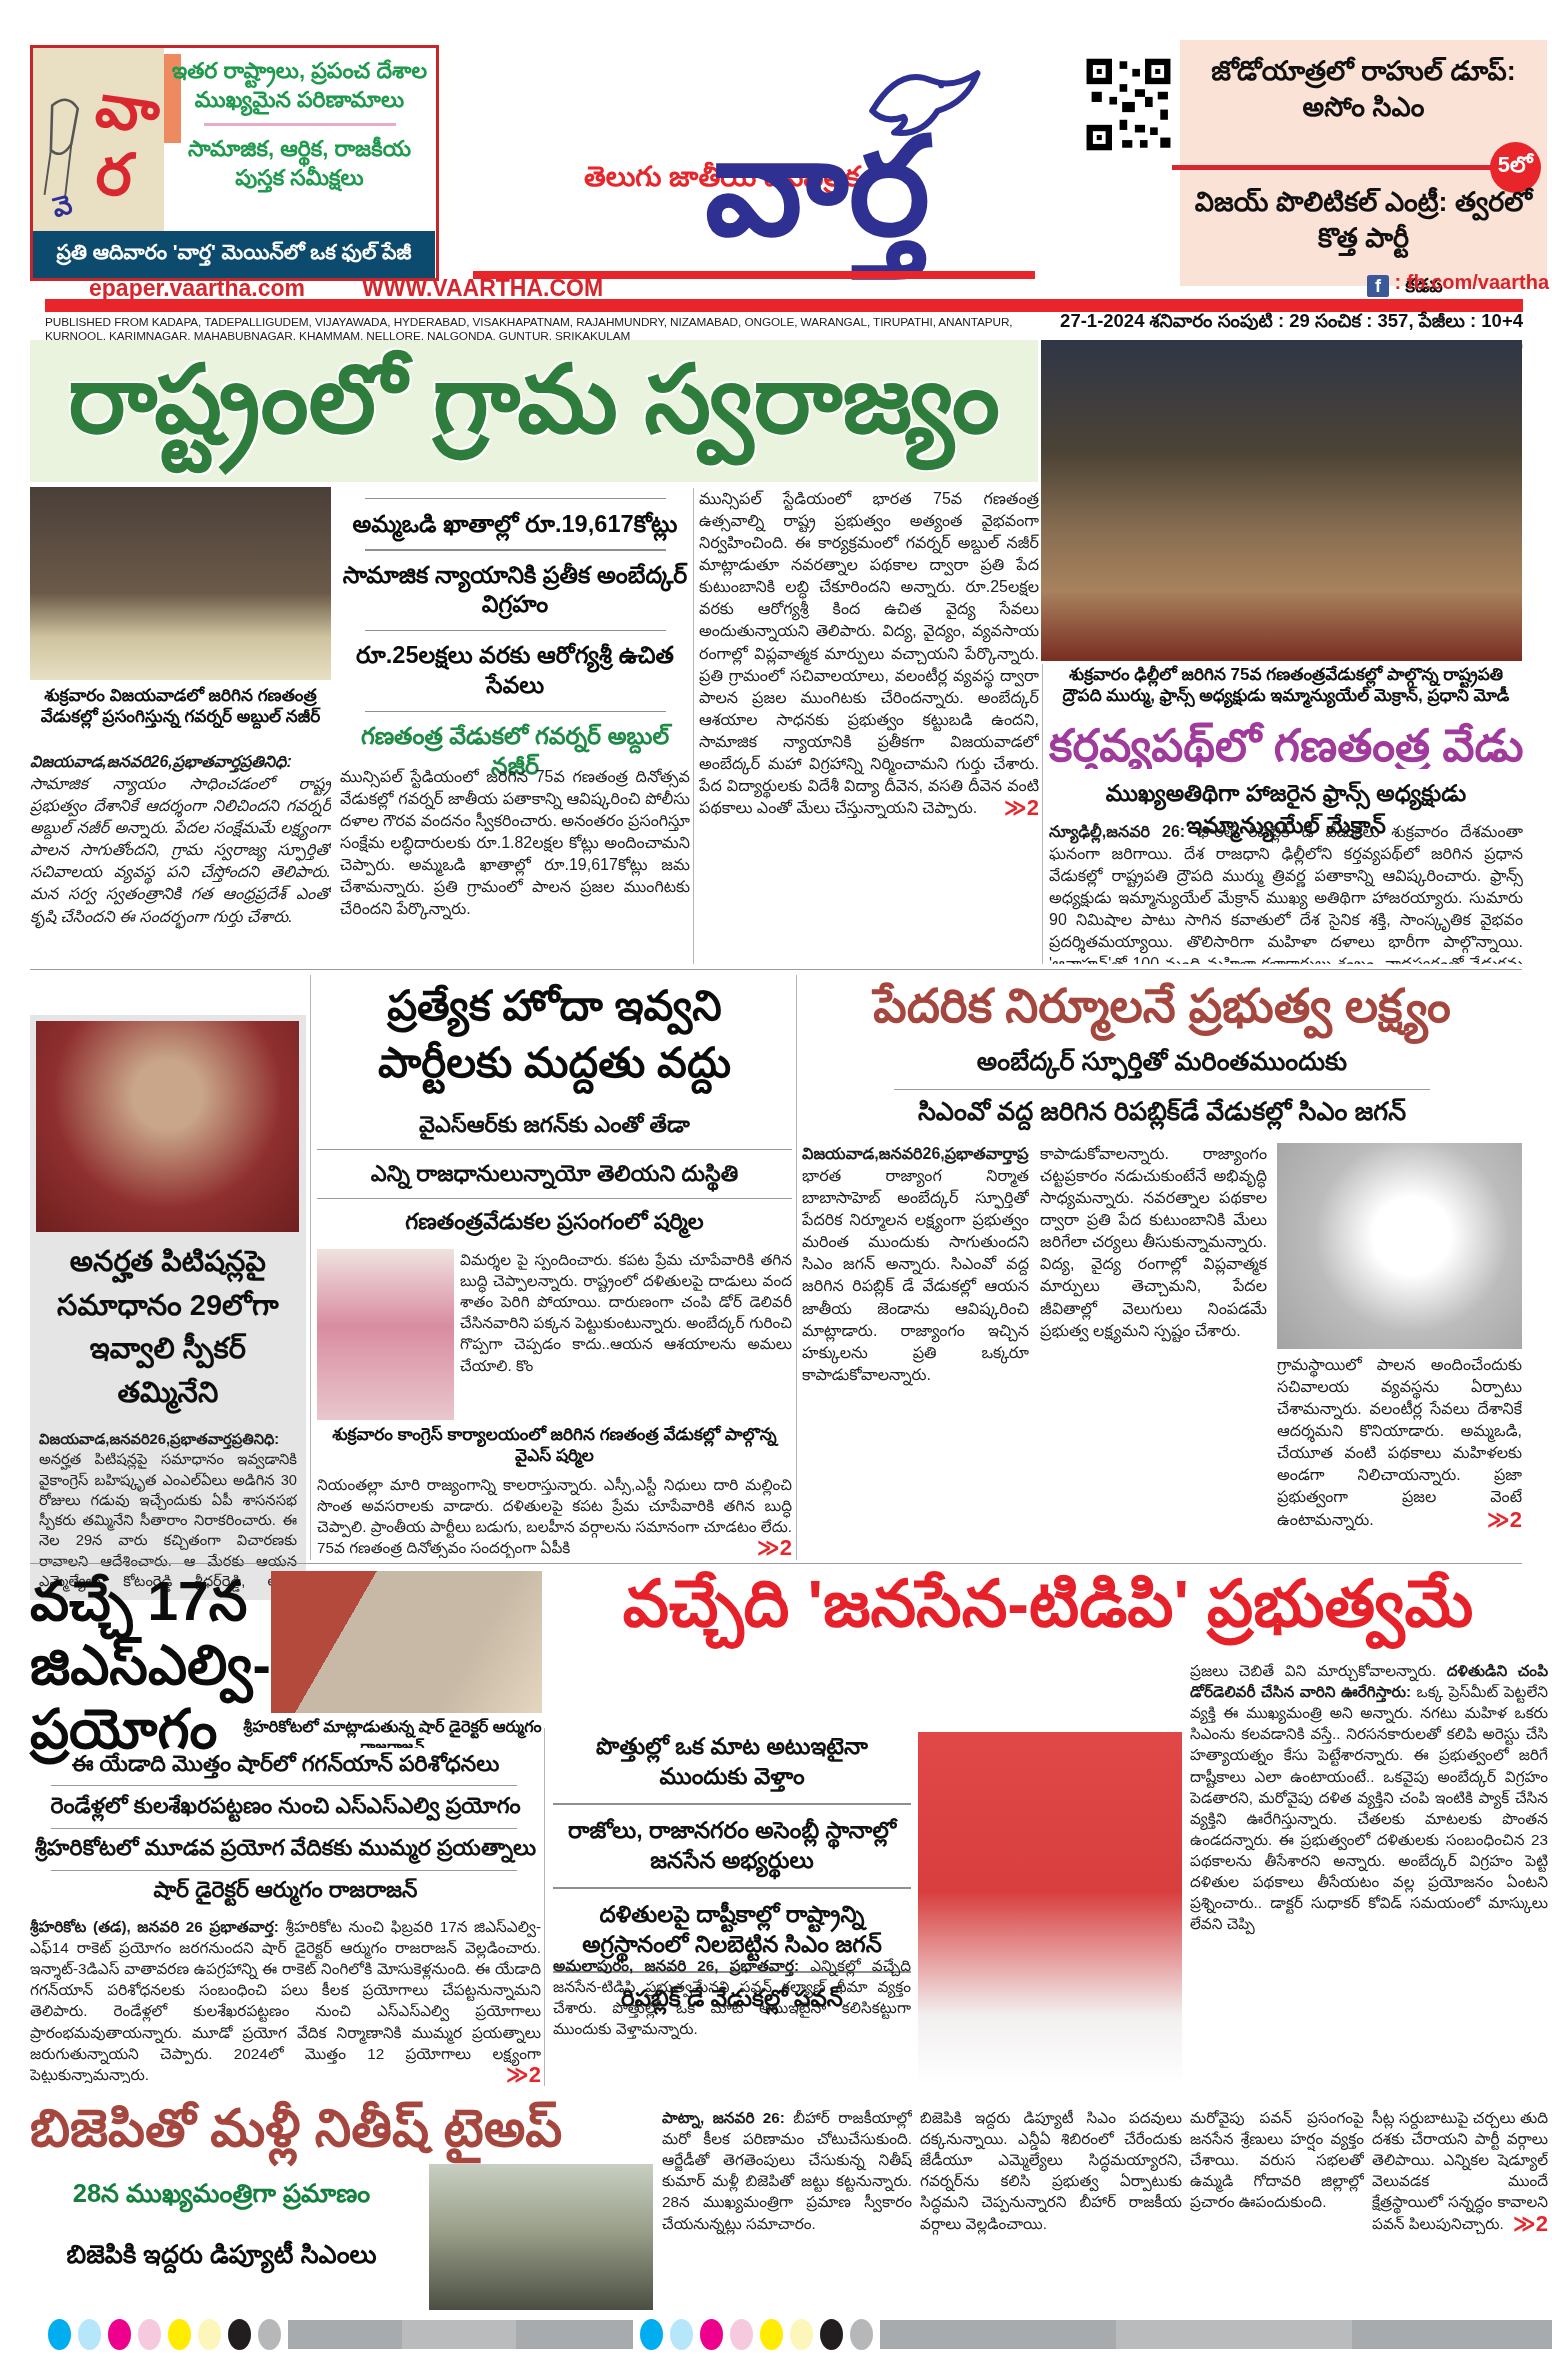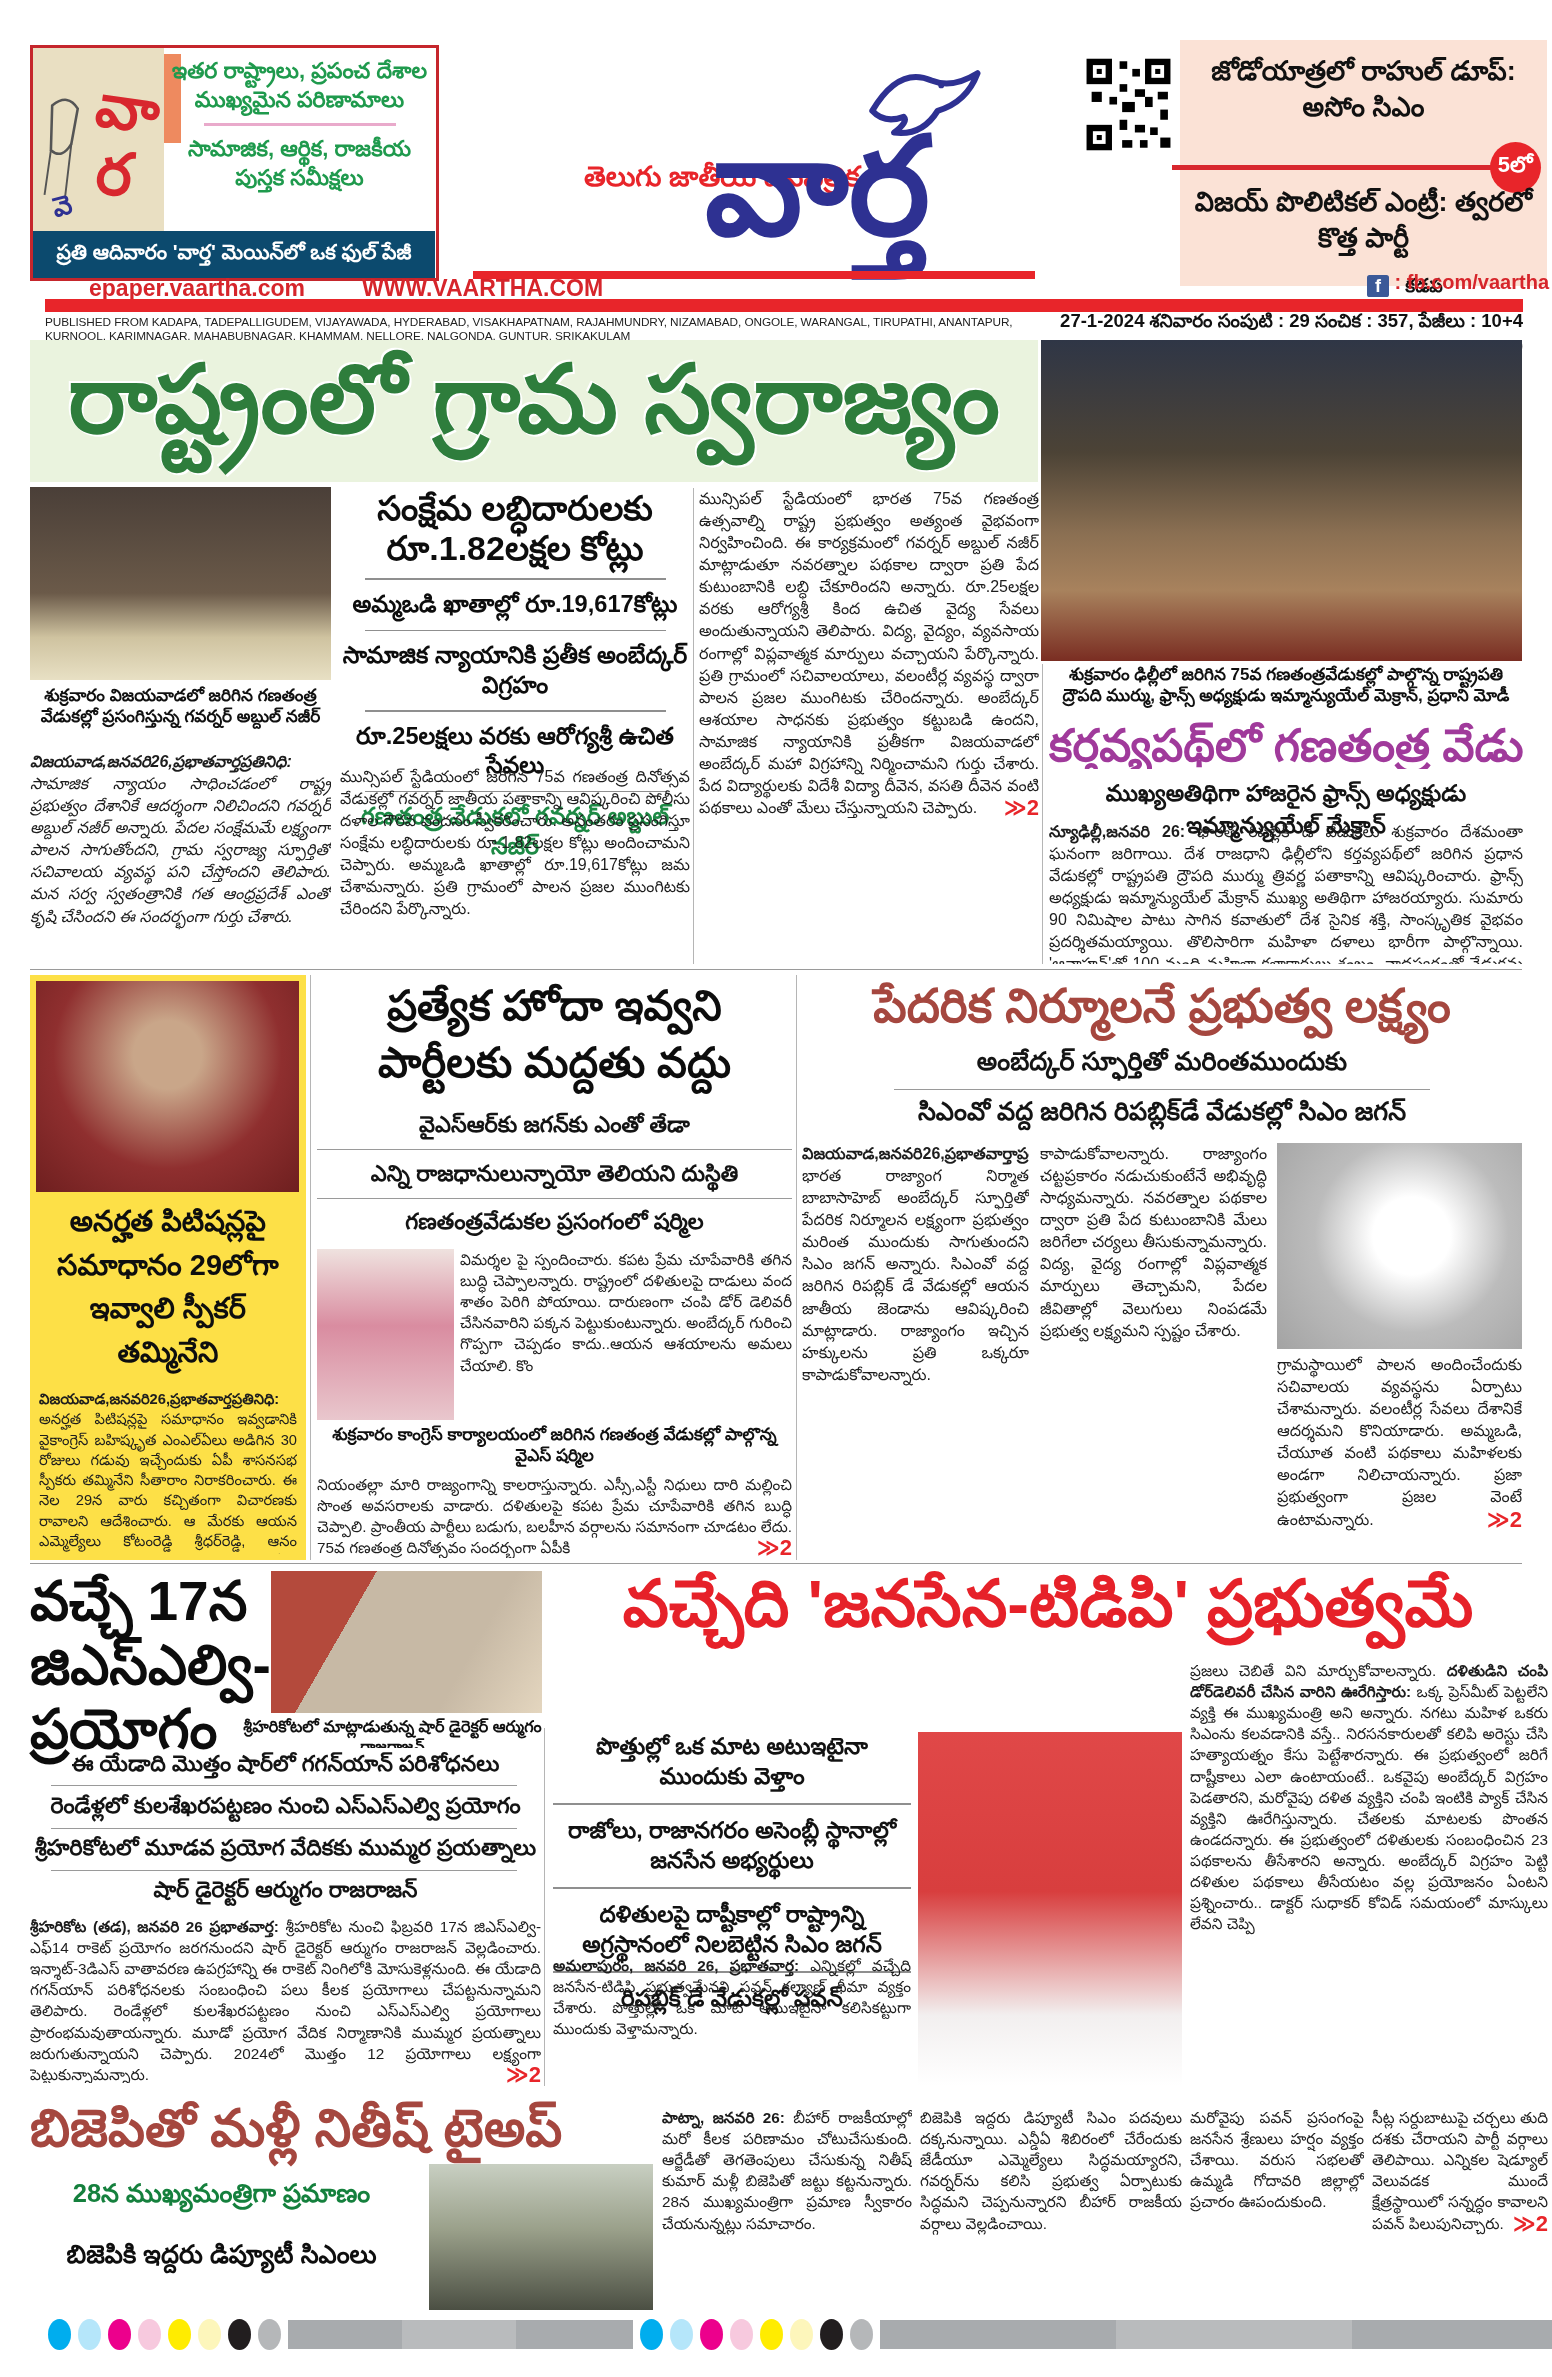--- a/index.html
+++ b/index.html
@@ -61,21 +61,21 @@
   #lead-body-col3{left:699px;top:488px;width:340px;height:476px;}
   #vr1{left:693px;top:488px;height:476px;}
   #vr2{left:1042px;top:664px;height:300px;}
   
   #cap-delhi{left:1049px;top:664px;width:474px;height:59px;}
   #kartavya-headline{left:1049px;top:722px;width:474px;font-size:45px;font-weight:bold;color:#a03a9b;text-align:center;line-height:1.05;white-space:nowrap;overflow:hidden;}
   #kartavya-sub{left:1049px;top:780px;width:474px;font-size:23px;font-weight:bold;text-align:center;color:#141414;}
   #kartavya-body{left:1049px;top:821px;width:474px;height:143px;}
   #hr-band1{left:30px;top:969px;width:1492px;}
   
-  #speaker-card{left:30px;top:975px;width:276px;height:585px;background:#fde047;}
+  #speaker-card{left:30px;top:1015px;width:276px;height:585px;background:#e5e5e5;}
   #photo-speaker{position:absolute;left:6.4px;top:6.4px;width:263px;height:211px;
     background:radial-gradient(circle at 50% 35%,#c9a689 0 18%,#8f2f2f 60%,#6e1f1f 100%);}
   #speaker-headline{position:absolute;left:6.4px;top:225px;width:263px;font-size:29px;font-weight:bold;
     line-height:1.5;text-align:center;color:#0e0e0e;}
   #speaker-body{position:absolute;left:9px;top:414px;width:258px;height:165px;font-size:14.7px;}
   
   #vr3{left:310px;top:975px;height:585px;}
   #hodaa-headline{left:317px;top:978px;width:475px;font-size:42px;font-weight:bold;line-height:1.35;
     text-align:center;color:#0d0d0d;}
   #hodaa-sub1{left:317px;top:1112px;width:475px;}
@@ -237,21 +237,20 @@
   <div class="abs photo" id="photo-delhi"></div>
 
   <div class="abs photo" id="photo-governor"></div>
   <div class="abs cap" id="cap-governor">శుక్రవారం విజయవాడలో జరిగిన గణతంత్ర వేడుకల్లో ప్రసంగిస్తున్న గవర్నర్ అబ్దుల్ నజీర్</div>
   <div class="abs bt" id="lead-body-left">
     <span class="lead-bold">విజయవాడ,జనవరి26,ప్రభాతవార్తప్రతినిధి:</span>
     <span>సామాజిక న్యాయం సాధించడంలో రాష్ట్ర ప్రభుత్వం దేశానికే ఆదర్శంగా నిలిచిందని గవర్నర్ అబ్దుల్ నజీర్ అన్నారు. పేదల సంక్షేమమే లక్ష్యంగా పాలన సాగుతోందని, గ్రామ స్వరాజ్య స్ఫూర్తితో సచివాలయ వ్యవస్థ పని చేస్తోందని తెలిపారు. మన సర్వ స్వతంత్రానికి గత ఆంధ్రప్రదేశ్ ఎంతో కృషి చేసిందని ఈ సందర్భంగా గుర్తు చేశారు.</span>
   </div>
 
   <div class="abs" id="lead-deck">
-    <div class="deck1">సంక్షేమ లబ్ధిదారులకు రూ.1.82లక్షల కోట్లు</div>
     <div class="deck-rule"></div>
     <div class="decks">అమ్మఒడి ఖాతాల్లో రూ.19,617కోట్లు</div>
     <div class="deck-rule"></div>
     <div class="decks">సామాజిక న్యాయానికి ప్రతీక అంబేద్కర్ విగ్రహం</div>
     <div class="deck-rule"></div>
     <div class="decks">రూ.25లక్షలు వరకు ఆరోగ్యశ్రీ ఉచిత సేవలు</div>
     <div class="deck-rule"></div>
     <div class="decks deck-green">గణతంత్ర వేడుకలో గవర్నర్ అబ్దుల్ నజీర్</div>
   </div>
   <div class="abs bt" id="lead-body-mid">మున్సిపల్ స్టేడియంలో జరిగిన 75వ గణతంత్ర దినోత్సవ వేడుకల్లో గవర్నర్ జాతీయ పతాకాన్ని ఆవిష్కరించి పోలీసు దళాల గౌరవ వందనం స్వీకరించారు. అనంతరం ప్రసంగిస్తూ సంక్షేమ లబ్ధిదారులకు రూ.1.82లక్షల కోట్లు అందించామని చెప్పారు. అమ్మఒడి ఖాతాల్లో రూ.19,617కోట్లు జమ చేశామన్నారు. ప్రతి గ్రామంలో పాలన ప్రజల ముంగిటకు చేరిందని పేర్కొన్నారు.</div>

